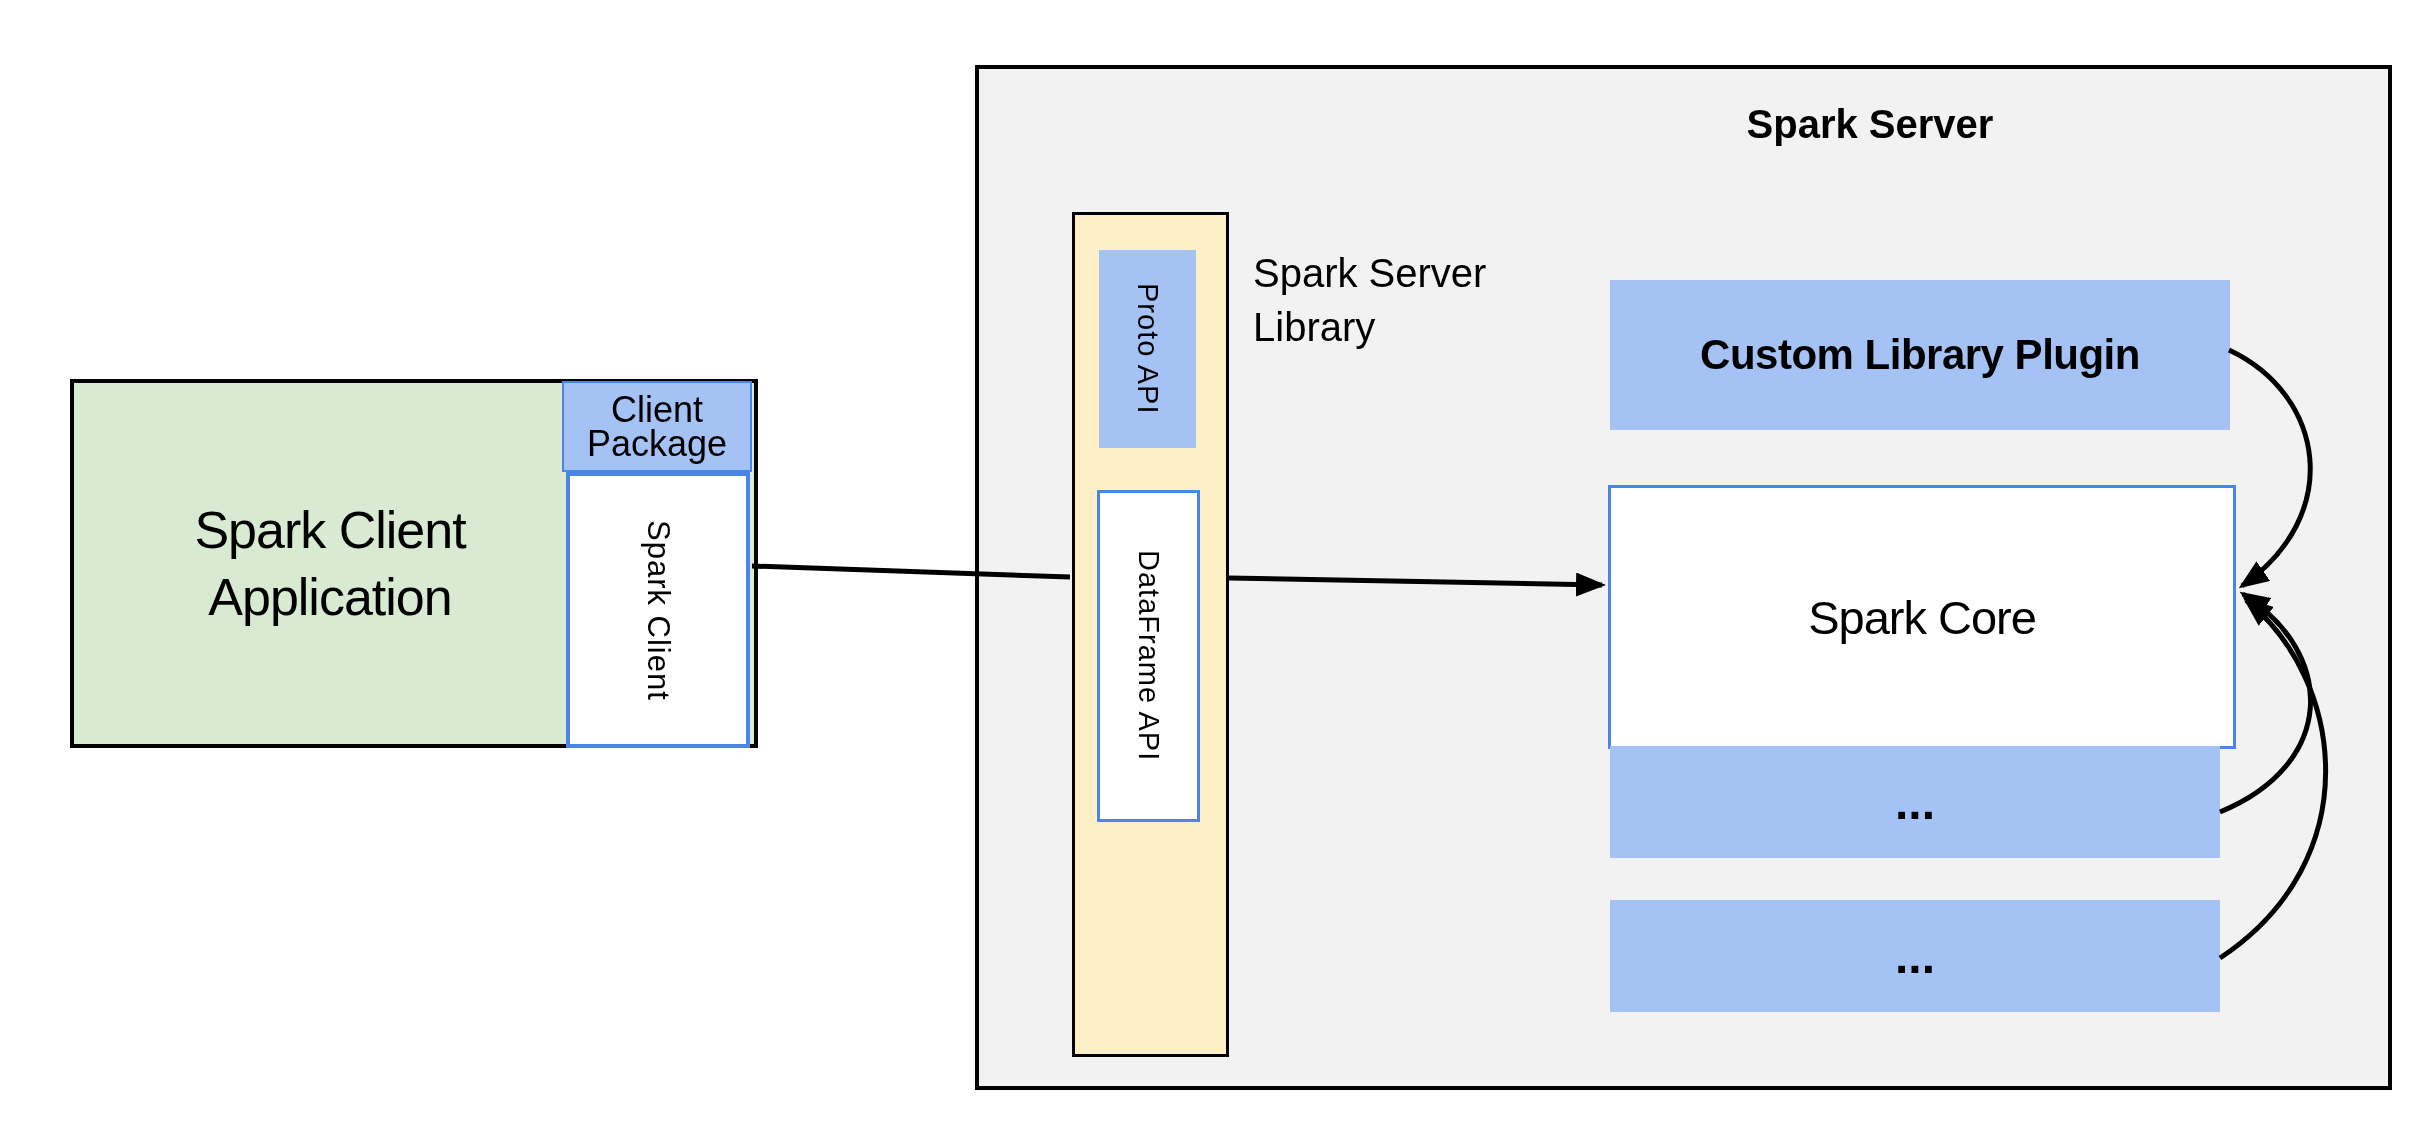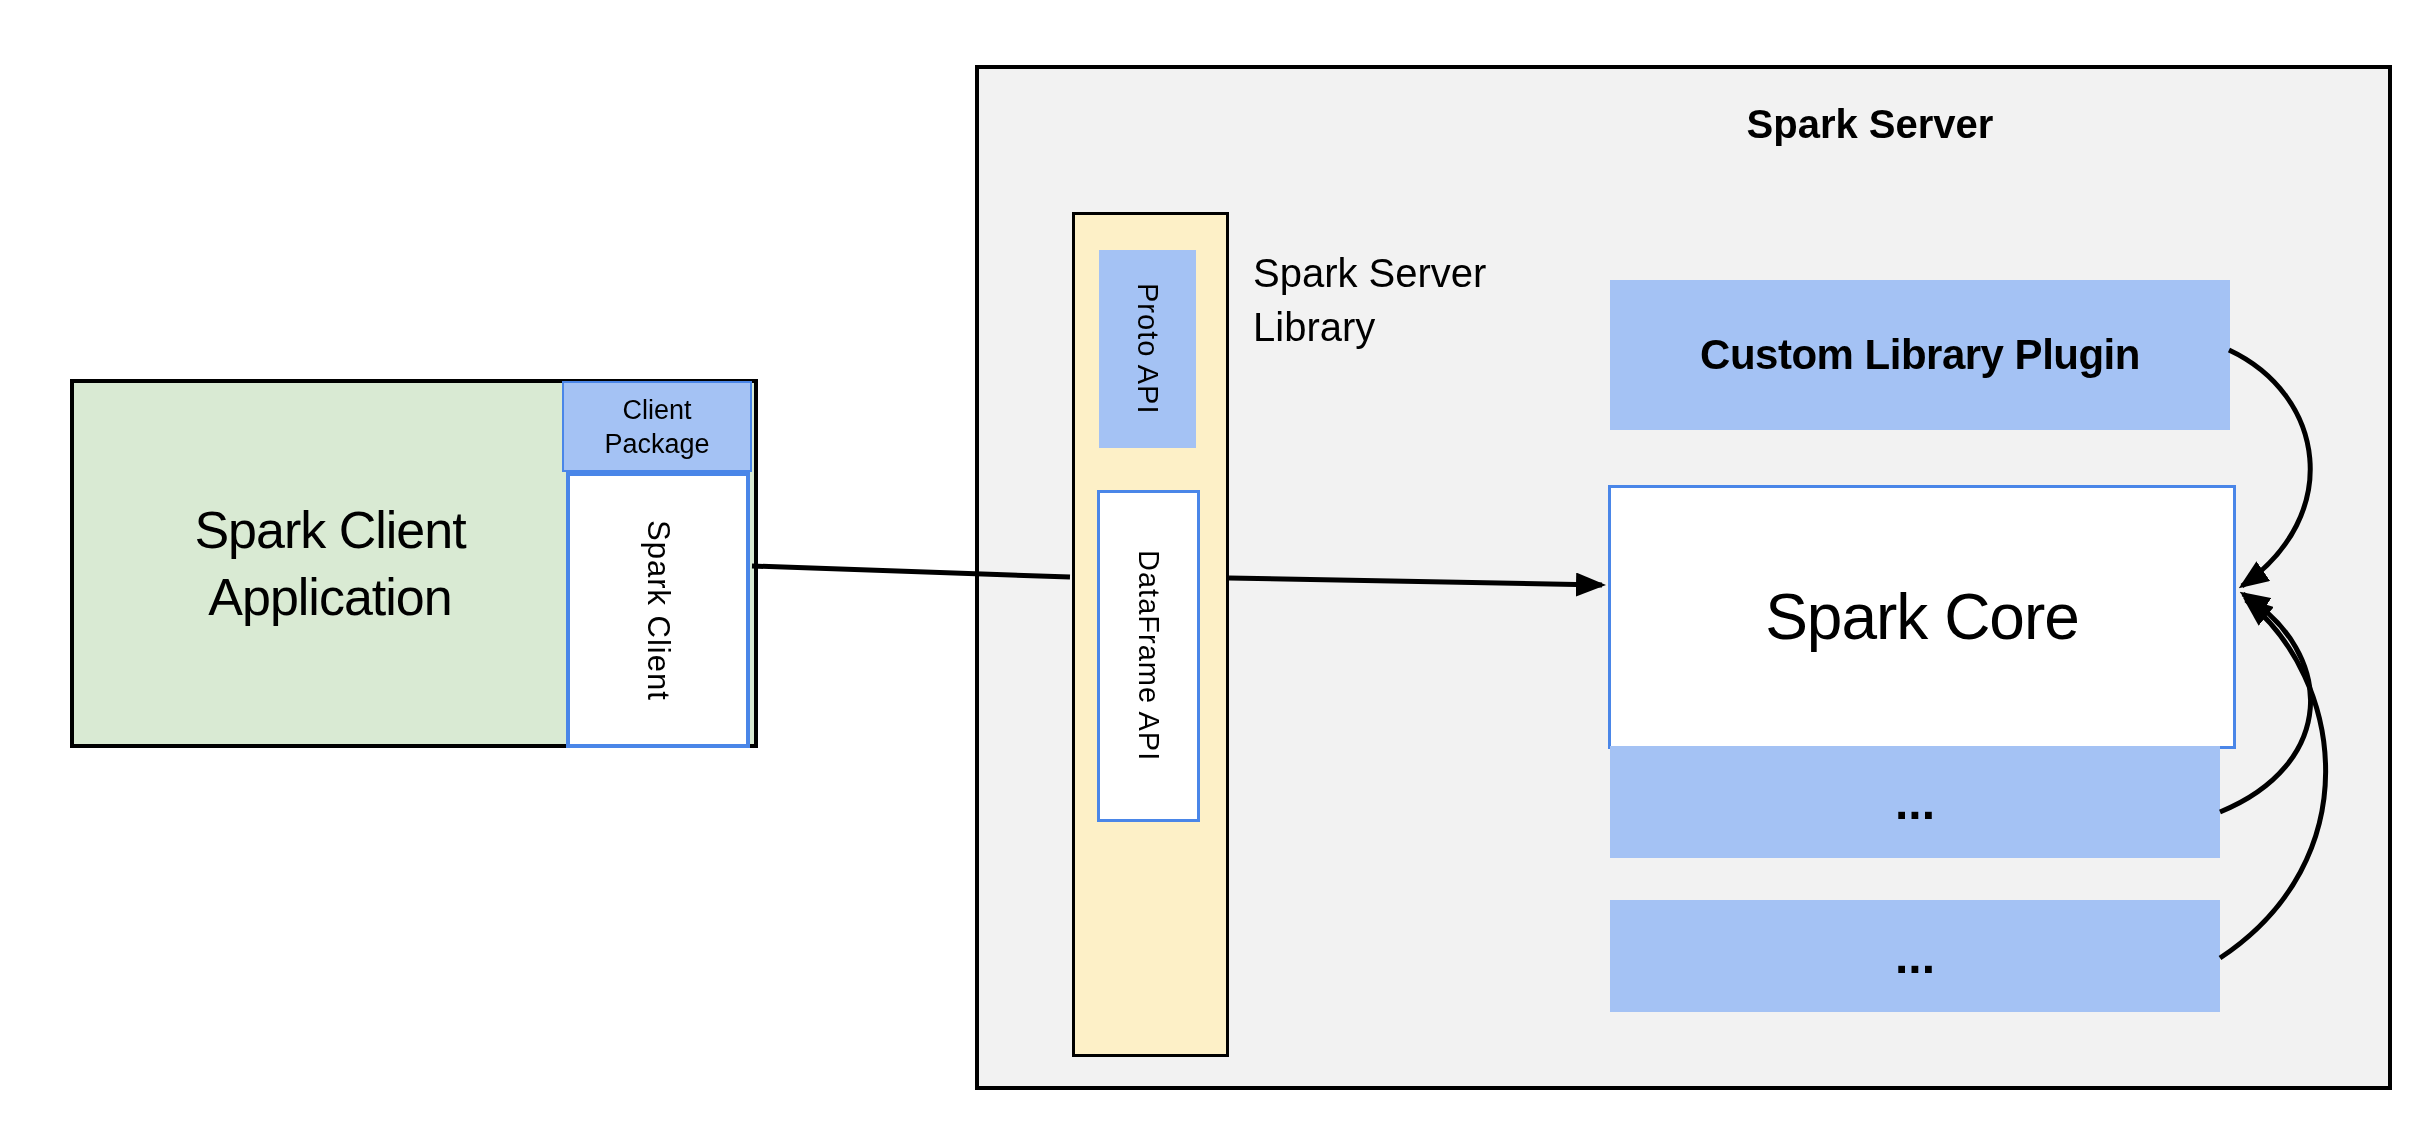--- a/index.html
+++ b/index.html
@@ -21,21 +21,21 @@
     left:70px; top:379px; width:688px; height:369px;
     background:var(--green); border:4px solid var(--ink);
   }
   .client-app-label{
     left:90px; top:497px; width:480px; text-align:center;
     font-size:52px; line-height:67px; letter-spacing:-1px;
   }
   .client-pkg{
     left:562px; top:381px; width:190px; height:91px;
     background:var(--blue); border:2px solid var(--blue_border);
-    font-size:27px; line-height:34px;
+    font-size:36px; line-height:34px;
   }
   .spark-client{
     left:566px; top:472px; width:184px; height:276px;
     background:#ffffff; border:4px solid var(--blue_border);
   }
   .vtext{
     writing-mode:vertical-rl; text-orientation:mixed;
     display:flex; align-items:center; justify-content:center;
     width:100%; height:100%; font-size:31px; letter-spacing:1px;
   }
@@ -70,21 +70,21 @@
     left:1253px; top:246px; width:420px; text-align:left;
     font-size:40px; line-height:54px;
   }
   .plugin-box{
     left:1610px; top:280px; width:620px; height:150px;
     background:var(--blue); font-size:42px; letter-spacing:-0.5px;font-weight:bold;
   }
   .core-box{
     left:1608px; top:485px; width:628px; height:264px;
     background:#ffffff; border:3px solid var(--blue_border);
-    font-size:64px; letter-spacing:-1px;
+    font-size:47px; letter-spacing:-1px;
   }
   .dots-box-1{
     left:1610px; top:746px; width:610px; height:112px;
     background:var(--blue); font-size:48px; font-weight:bold;
   }
   .dots-box-2{
     left:1610px; top:900px; width:610px; height:112px;
     background:var(--blue); font-size:48px; font-weight:bold;
   }
 

